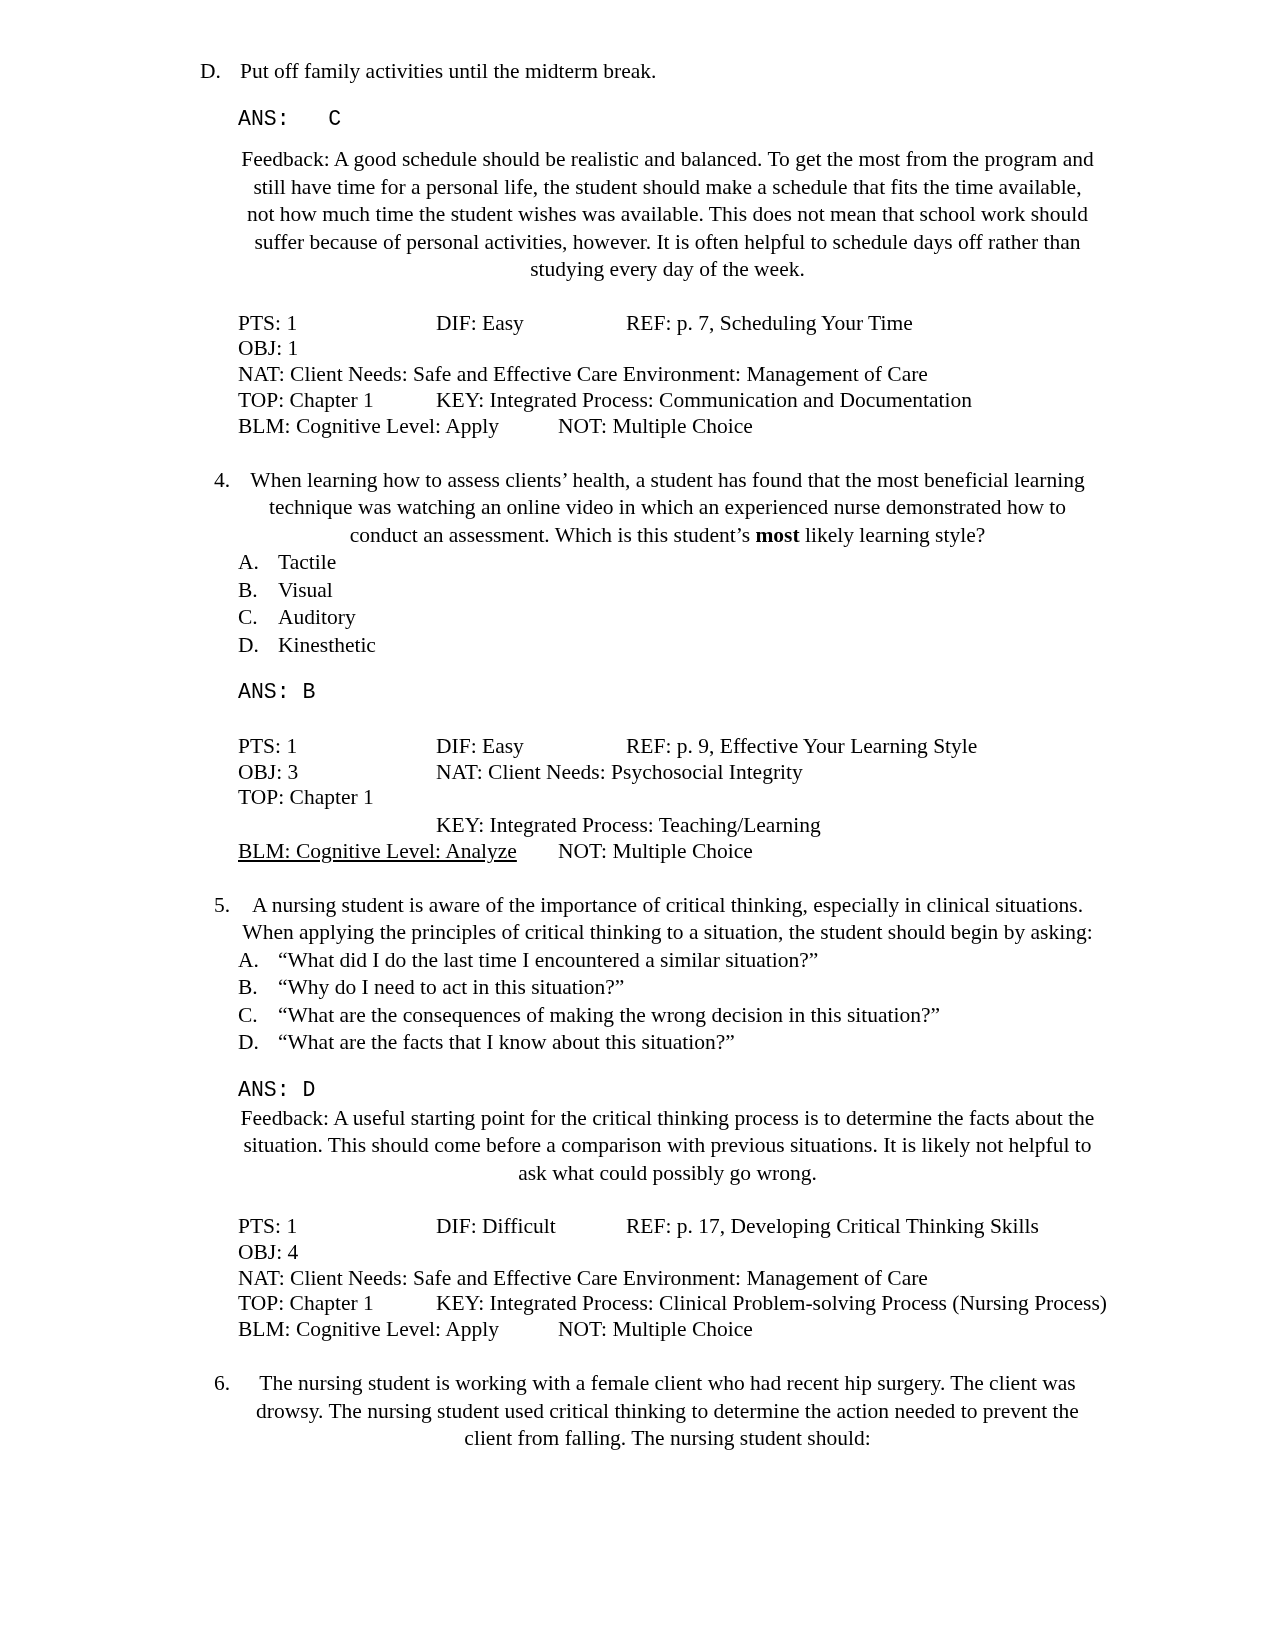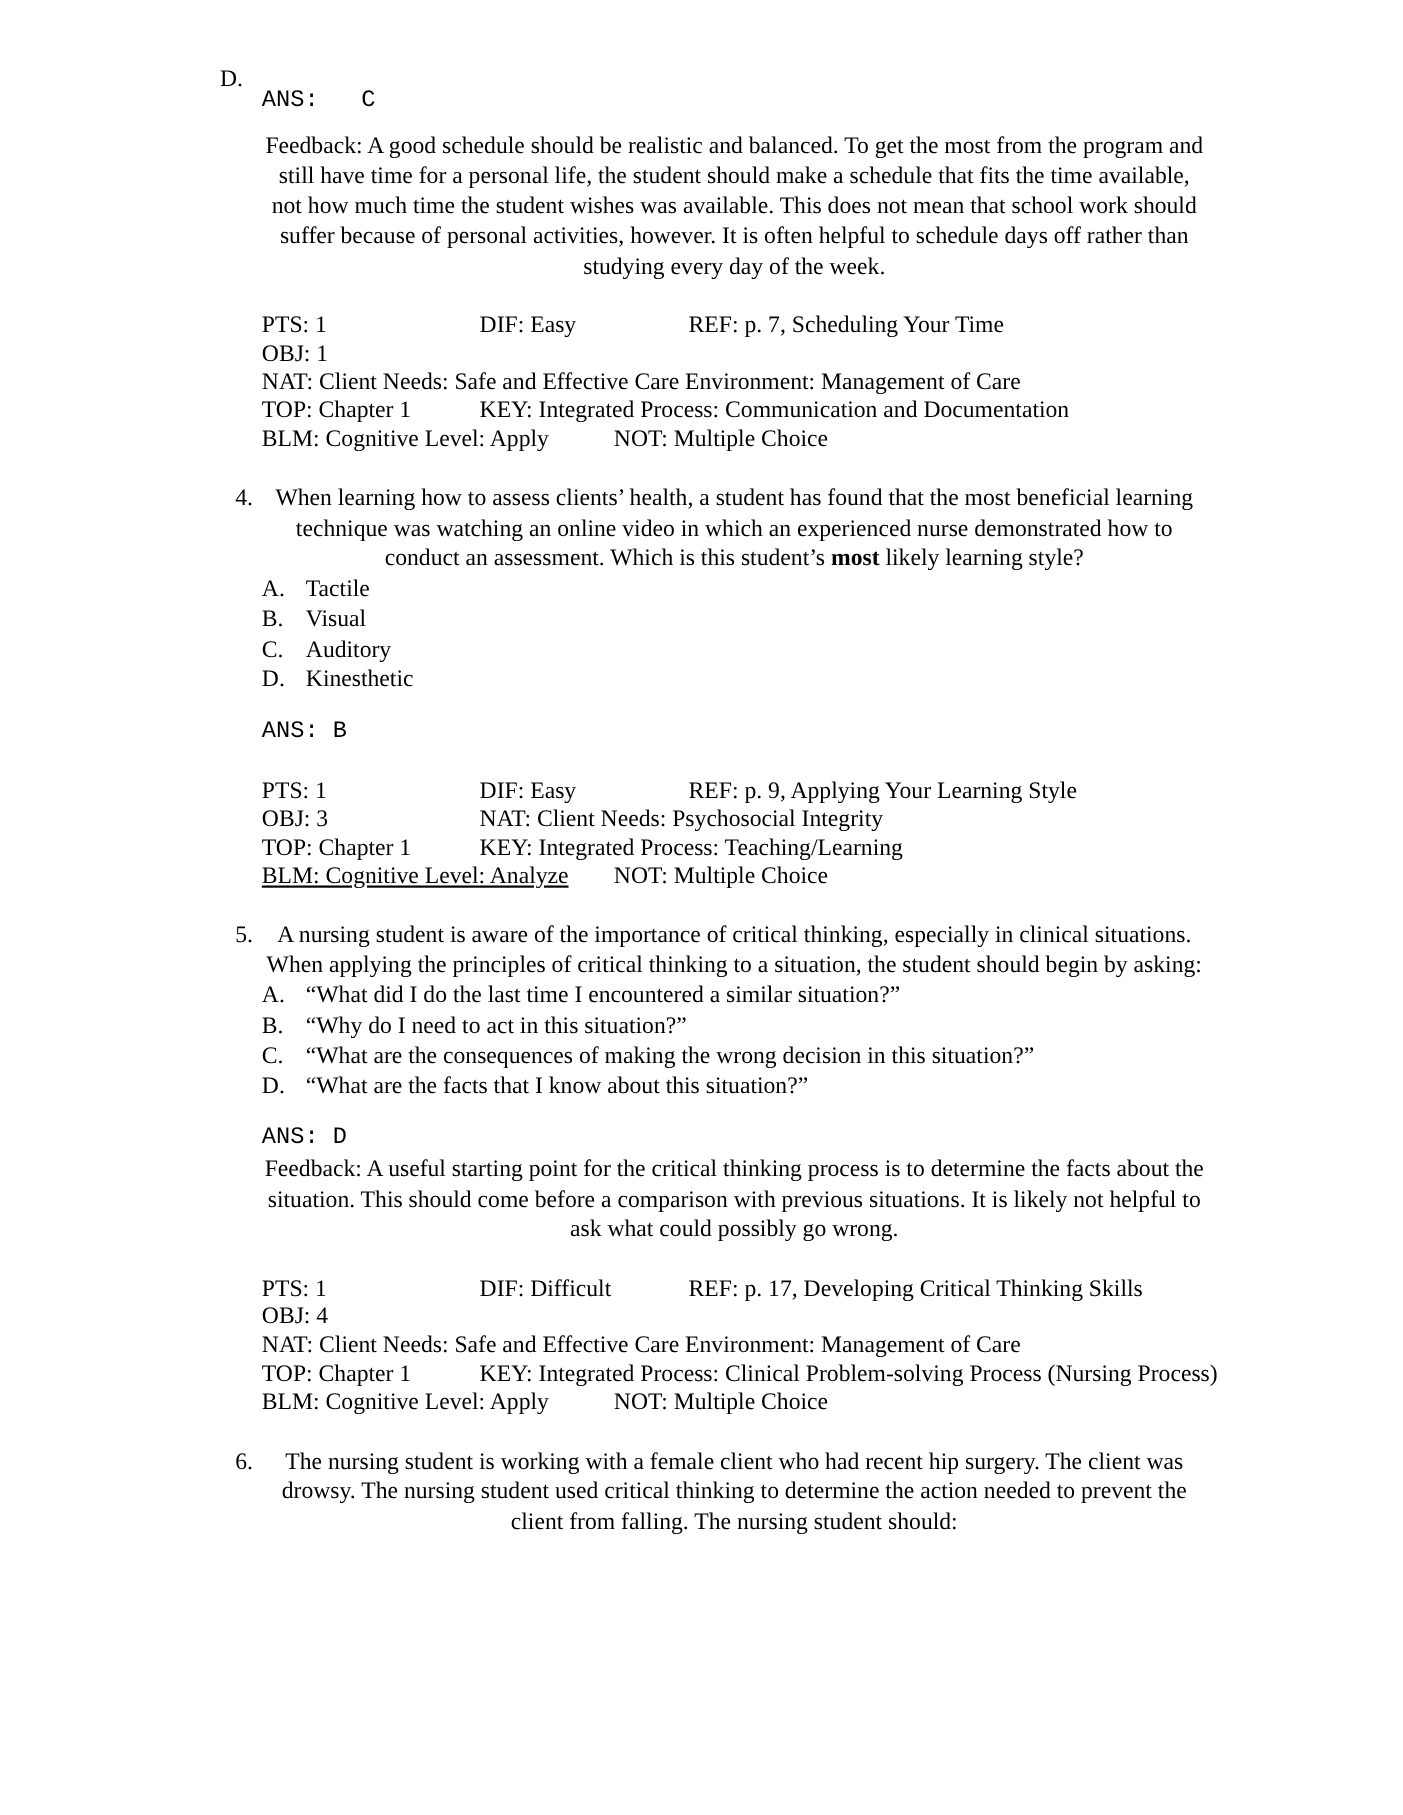--- a/index.html
+++ b/index.html
@@ -87,20 +87,21 @@
   .top-first { margin-top: 0; }
 </style>
 </head>
 <body>
 
 <div class="page">
   <div class="doc">
 
     <div class="choice top-first">
       <span class="choice-letter">D.</span>
+      <span>Put off family activities until the midterm break.</span>
     </div>
 
     <div class="gap-md"></div>
 
     <div class="ans-block">
       <div class="para">
         <span>ANS:</span>
         <span>&nbsp;&nbsp;</span><span>C</span>
       </div>
       <div class="gap-sm"></div>
@@ -130,23 +131,23 @@
             <div class="choice"><span class="choice-letter">B.</span><span>Visual</span></div>
             <div class="choice"><span class="choice-letter">C.</span><span>Auditory</span></div>
             <div class="choice"><span class="choice-letter">D.</span><span>Kinesthetic</span></div>
           </div>
           <div class="gap-md"></div>
           <div class="ans-block">
             <div class="para"><span>ANS:</span><span>  B</span></div>
           </div>
           <div class="gap-lg"></div>
           <div class="meta">
-            <div class="meta-row"><span class="col-a">PTS:  1</span><span class="col-b" style="width: auto; display: inline-block; min-width: 190px;">DIF:    Easy</span><span class="col-c">REF:  p. 9, Applying Your Learning Style</span></div>
+            <div class="meta-row"><span class="col-a">PTS:  1</span><span class="col-b" style="width: auto; display: inline-block; min-width: 190px;">DIF:    Easy</span><span class="col-c">REF:  p. 9, Effective Your Learning Style</span></div>
             <div class="meta-row"><span class="col-a">OBJ:  3</span><span class="col-b" style="width: auto; display: inline-block; min-width: 190px;">NAT:  Client Needs: Psychosocial Integrity</span></div>
-            <div class="meta-row"><span class="col-a">TOP:  Chapter 1</span><span class="col-b" style="width: auto; display: inline-block; min-width: 190px;">KEY:  Integrated Process: Teaching/Learning</span></div>
+            <div class="meta-row"><span class="col-a">TOP:  Chapter 1</span><span class="col-b" style="width: auto; display: inline-block; min-width: 190px; margin-top: 28px;">KEY:  Integrated Process: Teaching/Learning</span></div>
             <div class="meta-row"><span class="col-a" style="width: 320px; text-decoration: underline;">BLM:  Cognitive Level: Analyze</span><span class="col-b" style="width: auto;"></span><span class="col-c">NOT:  Multiple Choice</span></div>
           </div>
           <div class="gap-lg"></div>
         </div>
         <div>
           <div class="question">
             <span class="q-num">5.</span>
             <div class="q-stem"><span>A nursing student is aware of the importance of critical thinking, especially in clinical situations. When applying the principles of critical thinking to a situation, the student should begin by asking:</span></div>
           </div>
           <div class="question">

